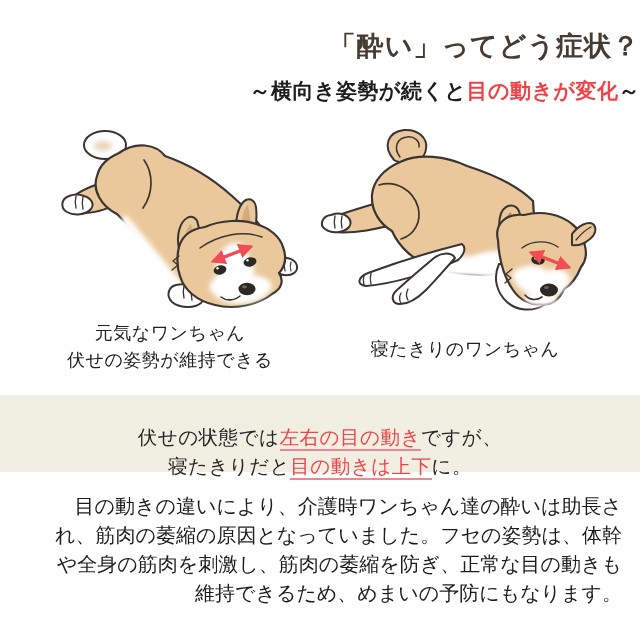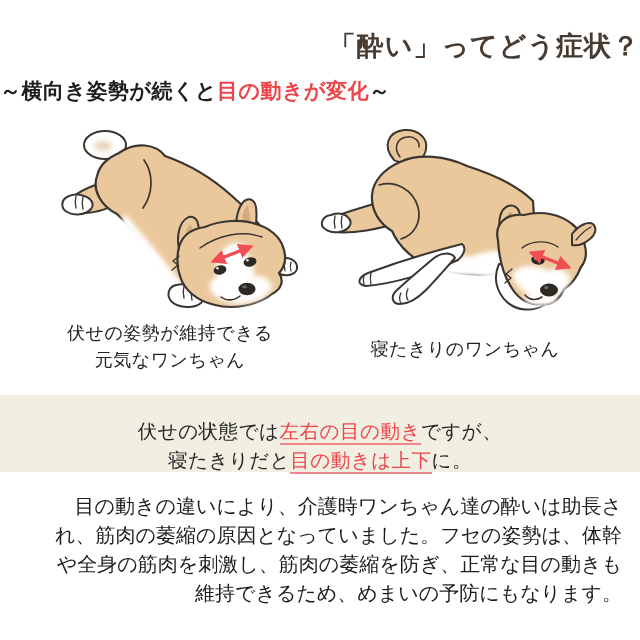--- a/index.html
+++ b/index.html
@@ -9,38 +9,38 @@
     font-family:"Liberation Sans","DejaVu Sans",sans-serif;
     -webkit-font-smoothing:antialiased;
   }
   .title{
     position:absolute;top:28px;left:0;width:640px;
     text-align:right;font-size:27px;font-weight:800;
     color:#463a31;letter-spacing:1px;
   }
   .subtitle{
     position:absolute;top:77px;left:0;width:640px;
-    text-align:left;font-size:21px;font-weight:700;
+    text-align:right;font-size:21px;font-weight:700;
     color:#1d1d1d;letter-spacing:0.5px;
   }
   .subtitle .red{color:#ee4449;}
   .dog-left{position:absolute;left:40px;top:115px;width:260px;height:200px;}
   .dog-right{position:absolute;left:300px;top:128px;width:320px;height:192px;}
   .caption{
     position:absolute;text-align:center;font-size:18px;line-height:27px;
     color:#222222;letter-spacing:0.5px;font-weight:500;
   }
   .caption-left{left:30px;top:320px;width:280px;}
   .caption-right{left:330px;top:336px;width:270px;}
   .highlight-box{
     position:absolute;left:0;top:395px;width:640px;height:77px;
     background:#f1efe2;
     text-align:center;font-size:19.5px;line-height:29px;
     color:#262626;font-weight:500;letter-spacing:0.5px;
-    padding-top:22px;box-sizing:border-box;
+    padding-top:28px;box-sizing:border-box;
   }
   .highlight-box .red-u{
     color:#ee4449;
     border-bottom:2.5px solid #f0868d;
     padding-bottom:1px;
   }
   .paragraph{
     position:absolute;left:37px;top:492px;width:585px;
     font-size:20px;line-height:29px;color:#1c1c1c;
     text-align:right;letter-spacing:0;
@@ -171,22 +171,22 @@
 
     <ellipse cx="249" cy="162" rx="9" ry="6.5" fill="#2c2925" stroke="none"></ellipse>
     <ellipse cx="246.4" cy="159.6" rx="2.4" ry="1.5" fill="#6a6560" stroke="none"></ellipse>
     <path d="M 242,169 C 236,173 229,172 225,167" fill="none" stroke-width="1.6"></path>
 
     <path d="M 232,125 L 268,139" fill="none" stroke="#f04e54" stroke-width="3.4" marker-start="url(#ah2)" marker-end="url(#ah2)"></path>
   </g>
 </svg>
 
 <div class="caption caption-left">
+  <div>元気なワンちゃん</div>
   <div>伏せの姿勢が維持できる</div>
-  <div>元気なワンちゃん</div>
 </div>
 
 <div class="caption caption-right">寝たきりのワンちゃん</div>
 
 <div class="highlight-box">
   <div><span>伏せの状態では</span><span class="red-u">左右の目の動き</span><span>ですが、</span></div>
   <div><span>寝たきりだと</span><span class="red-u">目の動きは上下</span><span>に。</span></div>
 </div>
 
 <div class="paragraph">目の動きの違いにより、介護時ワンちゃん達の酔いは助長され、筋肉の萎縮の原因となっていました。フセの姿勢は、体幹や全身の筋肉を刺激し、筋肉の萎縮を防ぎ、正常な目の動きも維持できるため、めまいの予防にもなります。</div>

